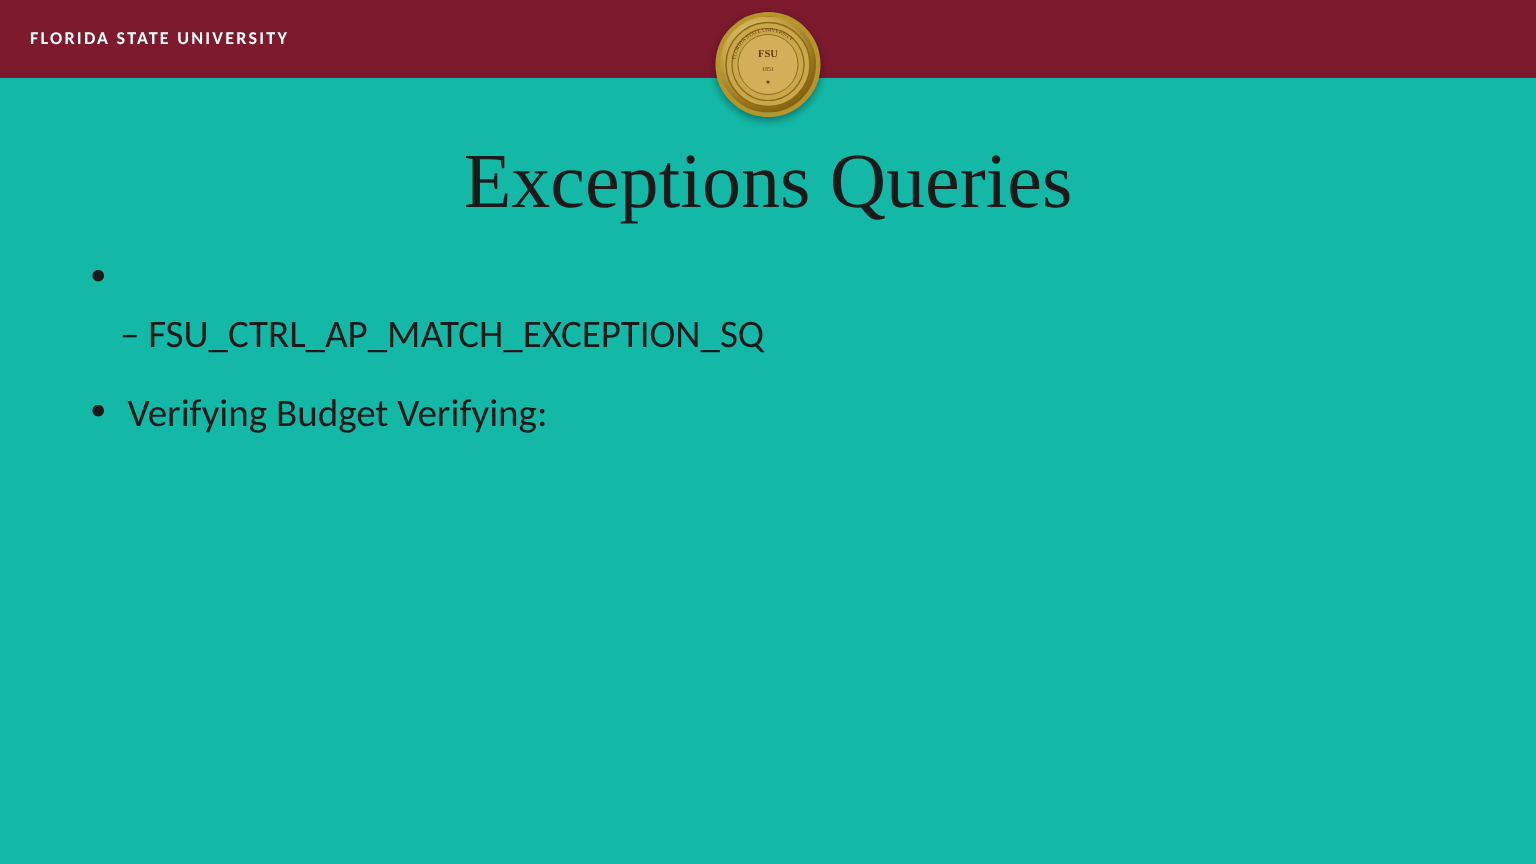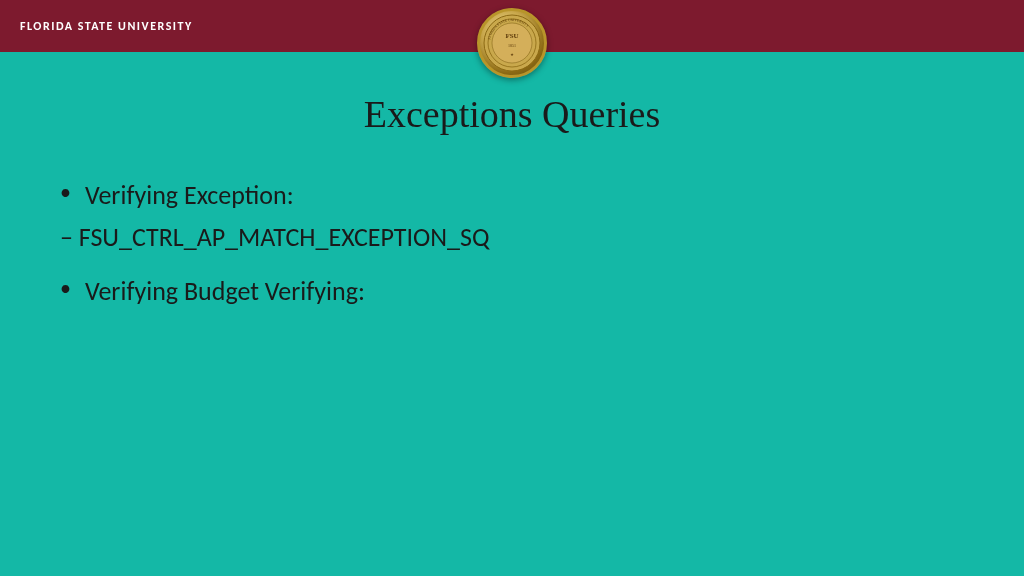--- a/index.html
+++ b/index.html
@@ -74,24 +74,24 @@
 
     .content-area {
       flex: 1;
       padding: 30px 60px 30px 60px;
       display: flex;
       flex-direction: column;
     }
 
     .slide-title {
       text-align: center;
-      font-size: 38px;
+      font-size: 52px;
       font-weight: 400;
       color: #1a1a1a;
-      margin-bottom: 43px;
+      margin-bottom: 18px;
       font-family: 'Palatino Linotype', 'Book Antiqua', Palatino, serif;
       margin-top: 10px;
     }
 
     .bullet-list {
       list-style: none;
       padding: 0;
       margin: 0;
     }
 
@@ -113,20 +113,21 @@
       font-size: 26px;
       color: #1a1a1a;
       font-family: 'Calibri', 'Segoe UI', Arial, sans-serif;
       line-height: 1.3;
     }
 
     .sub-item {
       display: flex;
       align-items: flex-end;
       margin-top: 6px;
+      margin-left: 20px;
       margin-bottom: 20px;
     }
 
     .sub-text {
       font-size: 26px;
       color: #1a1a1a;
       font-family: 'Calibri', 'Segoe UI', Arial, sans-serif;
       line-height: 1.3;
     }
   </style>
@@ -161,21 +162,20 @@
 
   <div class="content-area">
 
     <h1 class="slide-title">Exceptions Queries</h1>
 
     <ul class="bullet-list">
 
       <li>
         <div class="bullet-item">
           <span class="bullet-dot">•</span>
-          <span class="bullet-text">Verifying Exception:</span>
         </div>
         <div class="sub-item">
           <span class="sub-text">– FSU_CTRL_AP_MATCH_EXCEPTION_SQ</span>
         </div>
       </li>
 
       <li>
         <div class="bullet-item">
           <span class="bullet-dot">•</span>
           <span class="bullet-text">Verifying Budget Verifying:</span>

